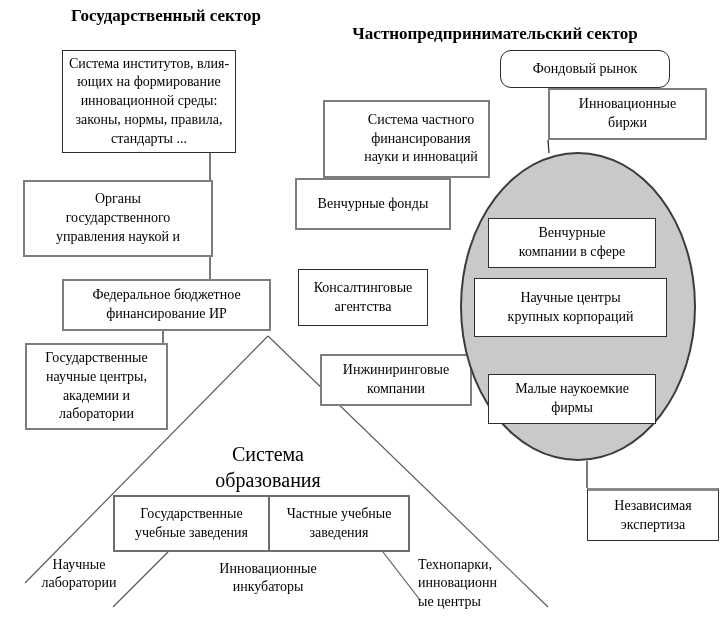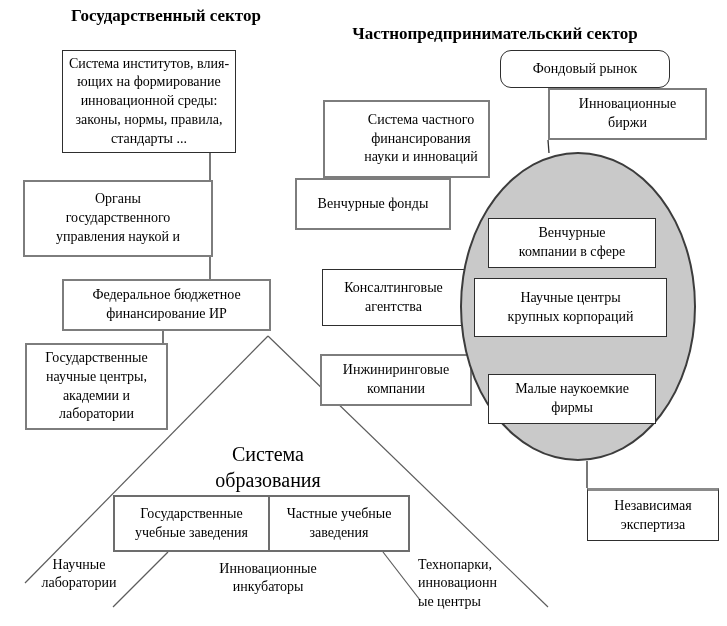--- a/index.html
+++ b/index.html
@@ -66,21 +66,21 @@
 финансирование ИР</div>
   <div class="bx b2" style="left:25px;top:343px;width:143px;height:87px;">Государственные
 научные центры,
 академии и
 лаборатории</div>
 
   <div class="bx b2" style="left:323px;top:100px;width:167px;height:78px;padding-left:32px;">Система частного
 финансирования
 науки и инноваций</div>
   <div class="bx b2" style="left:295px;top:178px;width:156px;height:52px;">Венчурные фонды</div>
-  <div class="bx b1" style="left:322px;top:269px;width:143px;height:57px;">Консалтинговые
+  <div class="bx b1" style="left:298px;top:269px;width:130px;height:57px;">Консалтинговые
 агентства</div>
   <div class="bx b2" style="left:320px;top:354px;width:152px;height:52px;">Инжиниринговые
 компании</div>
 
   <div class="bx b1" style="left:500px;top:50px;width:170px;height:38px;border-radius:11px;">Фондовый рынок</div>
   <div class="bx b2" style="left:548px;top:88px;width:159px;height:52px;">Инновационные
 биржи</div>
 
   <div class="ellipse" style="background: rgb(201, 201, 201);"></div>
   <div class="bx b1 ebx" style="left:488px;top:218px;width:168px;height:50px;">Венчурные

